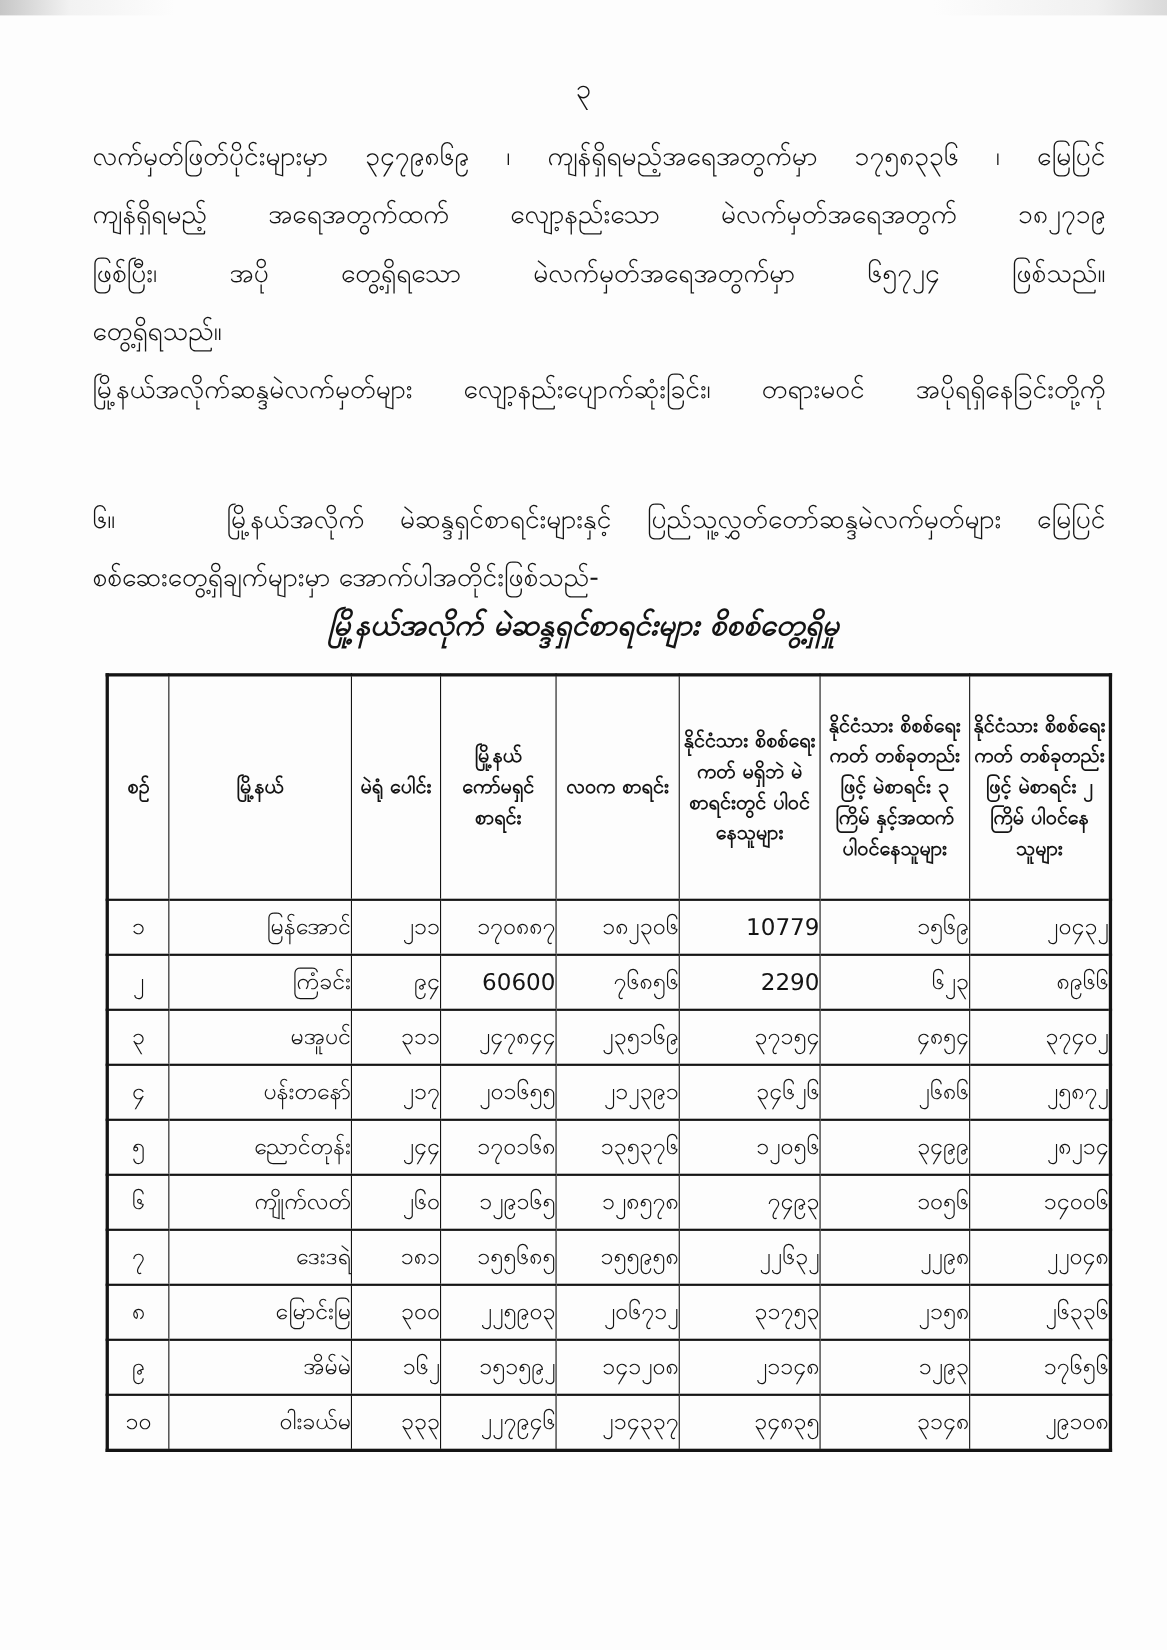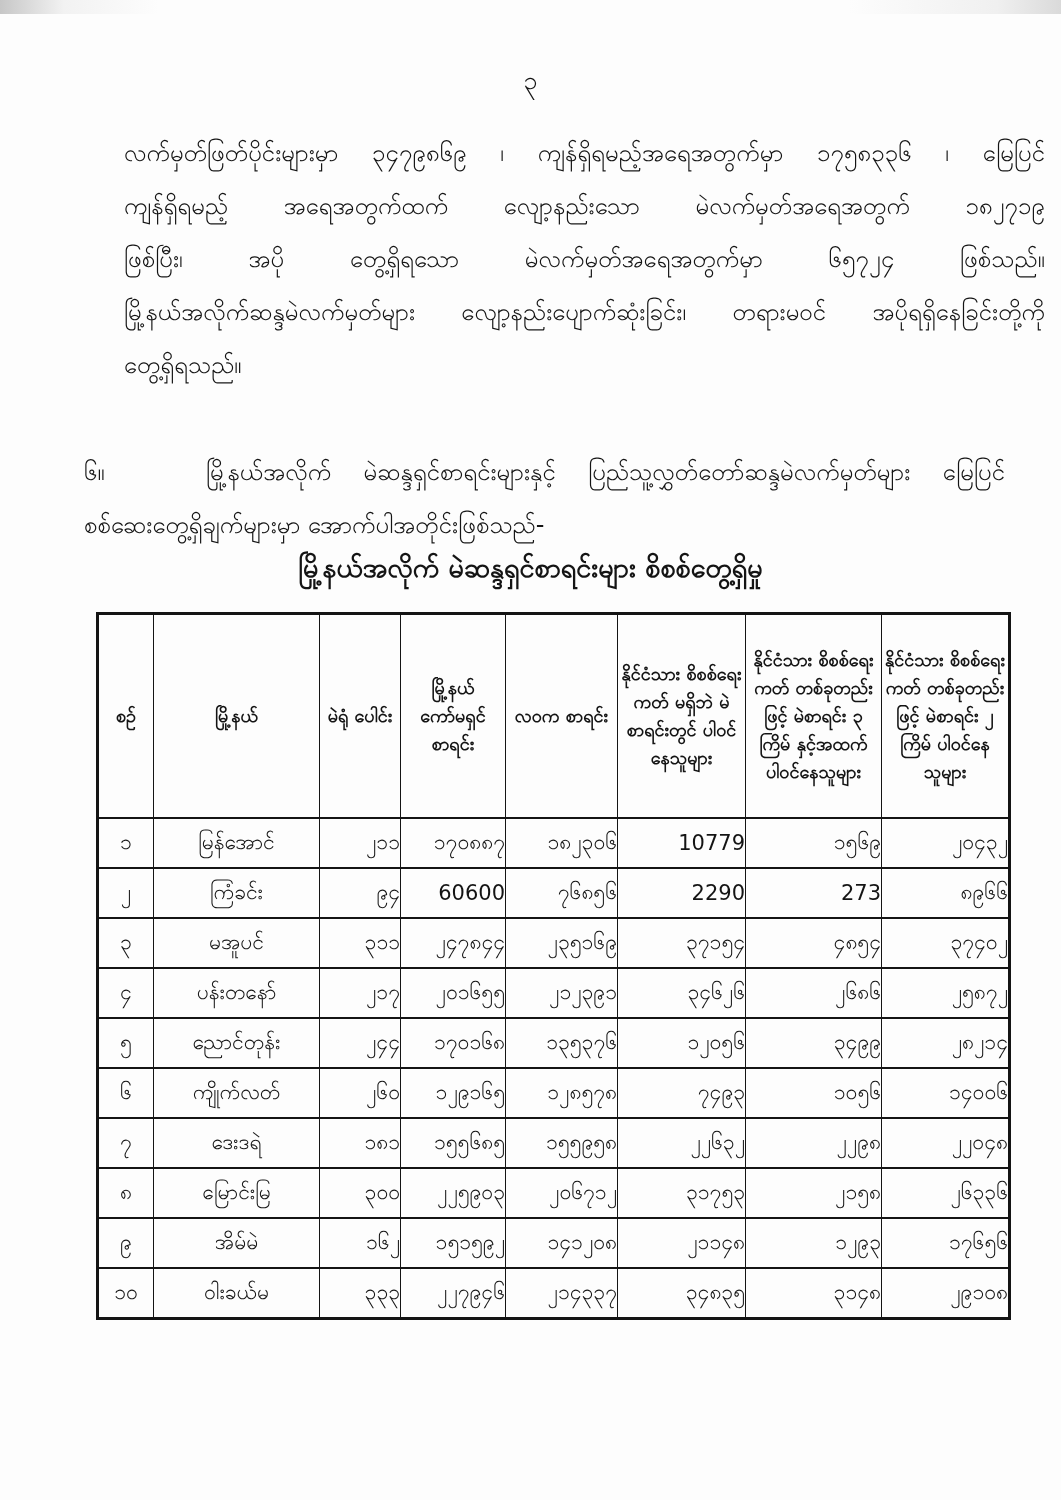--- a/index.html
+++ b/index.html
@@ -20,28 +20,28 @@
     position:absolute;top:64px;left:0;width:100%;
     text-align:center;font-size:25px;
   }
   .para{position:absolute;left:84px;width:921px;font-size:24px;}
   .para .line{
     height:53px;line-height:53px;
     text-align:justify;text-align-last:justify;
     overflow:hidden;white-space:nowrap;
   }
   .para .line.left{text-align-last:left;}
-  .para1{top:127px;margin-left:40px;}
+  .para1{top:116px;}
   .para2{top:446px;}
   .para2 .first{display:flex;height:53px;line-height:53px;}
   .para2 .item-num{flex:0 0 122px;text-align:left;}
   .para2 .first-text{flex:1;text-align:justify;text-align-last:justify;overflow:hidden;white-space:nowrap;}
   .table-title{
     position:absolute;top:550px;left:0;width:100%;
-    text-align:center;font-weight:bold;font-size:27px;
+    text-align:center;font-weight:bold;font-size:27px;font-style:italic;
   }
   table.audit{
     position:absolute;top:612px;left:96px;width:912px;
     border-collapse:collapse;table-layout:fixed;
     border:3px solid #141414;
   }
   table.audit th, table.audit td{
     border:1px solid #141414;
     border-top-width:2px;border-bottom-width:2px;
     vertical-align:middle;
@@ -50,37 +50,37 @@
   table.audit th{
     height:198px;
     font-weight:bold;font-size:18px;line-height:1.55;
     text-align:center;padding:2px 3px;
     white-space:normal;word-break:break-word;
   }
   table.audit td{
     height:48px;font-size:21px;padding:0;
   }
   td.sn{text-align:center;}
-  td.name{text-align:center;padding-left:10px;}
+  td.name{text-align:right;padding-left:10px;}
   td.num{text-align:right;padding-right:13px;}
 </style>
 </head>
 <body>
 
 <div class="page">
   <div class="scan-edge"></div>
 
   <div class="page-number">၃</div>
 
   <div class="para para1">
     <div class="line">လက်မှတ်ဖြတ်ပိုင်းများမှာ ၃၄၇၉၈၆၉ ၊ ကျန်ရှိရမည့်အရေအတွက်မှာ ၁၇၅၈၃၃၆ ၊ မြေပြင်</div>
     <div class="line">ကျန်ရှိရမည့် အရေအတွက်ထက် လျော့နည်းသော မဲလက်မှတ်အရေအတွက် ၁၈၂၇၁၉</div>
     <div class="line">ဖြစ်ပြီး၊ အပို တွေ့ရှိရသော မဲလက်မှတ်အရေအတွက်မှာ ၆၅၇၂၄ ဖြစ်သည်။</div>
+    <div class="line left">တွေ့ရှိရသည်။</div>
     <div class="line">မြို့နယ်အလိုက်ဆန္ဒမဲလက်မှတ်များ လျော့နည်းပျောက်ဆုံးခြင်း၊ တရားမဝင် အပိုရရှိနေခြင်းတို့ကို</div>
-    <div class="line left">တွေ့ရှိရသည်။</div>
   </div>
 
   <div class="para para2">
     <div class="first">
       <span class="item-num">၆။</span>
       <span class="first-text">မြို့နယ်အလိုက် မဲဆန္ဒရှင်စာရင်းများနှင့် ပြည်သူ့လွှတ်တော်ဆန္ဒမဲလက်မှတ်များ မြေပြင်</span>
     </div>
     <div class="line left">စစ်ဆေးတွေ့ရှိချက်များမှာ အောက်ပါအတိုင်းဖြစ်သည်-</div>
   </div>
 
@@ -120,21 +120,21 @@
         <td class="num">၁၅၆၉</td>
         <td class="num">၂၀၄၃၂</td>
       </tr>
       <tr>
         <td class="sn">၂</td>
         <td class="name">ကြံခင်း</td>
         <td class="num">၉၄</td>
         <td class="num">60600</td>
         <td class="num">၇၆၈၅၆</td>
         <td class="num">2290</td>
-        <td class="num">273</td>
+        <td class="num">၆၂၃</td>
         <td class="num">၈၉၆၆</td>
       </tr>
       <tr>
         <td class="sn">၃</td>
         <td class="name">မအူပင်</td>
         <td class="num">၃၁၁</td>
         <td class="num">၂၄၇၈၄၄</td>
         <td class="num">၂၃၅၁၆၉</td>
         <td class="num">၃၇၁၅၄</td>
         <td class="num">၄၈၅၄</td>

